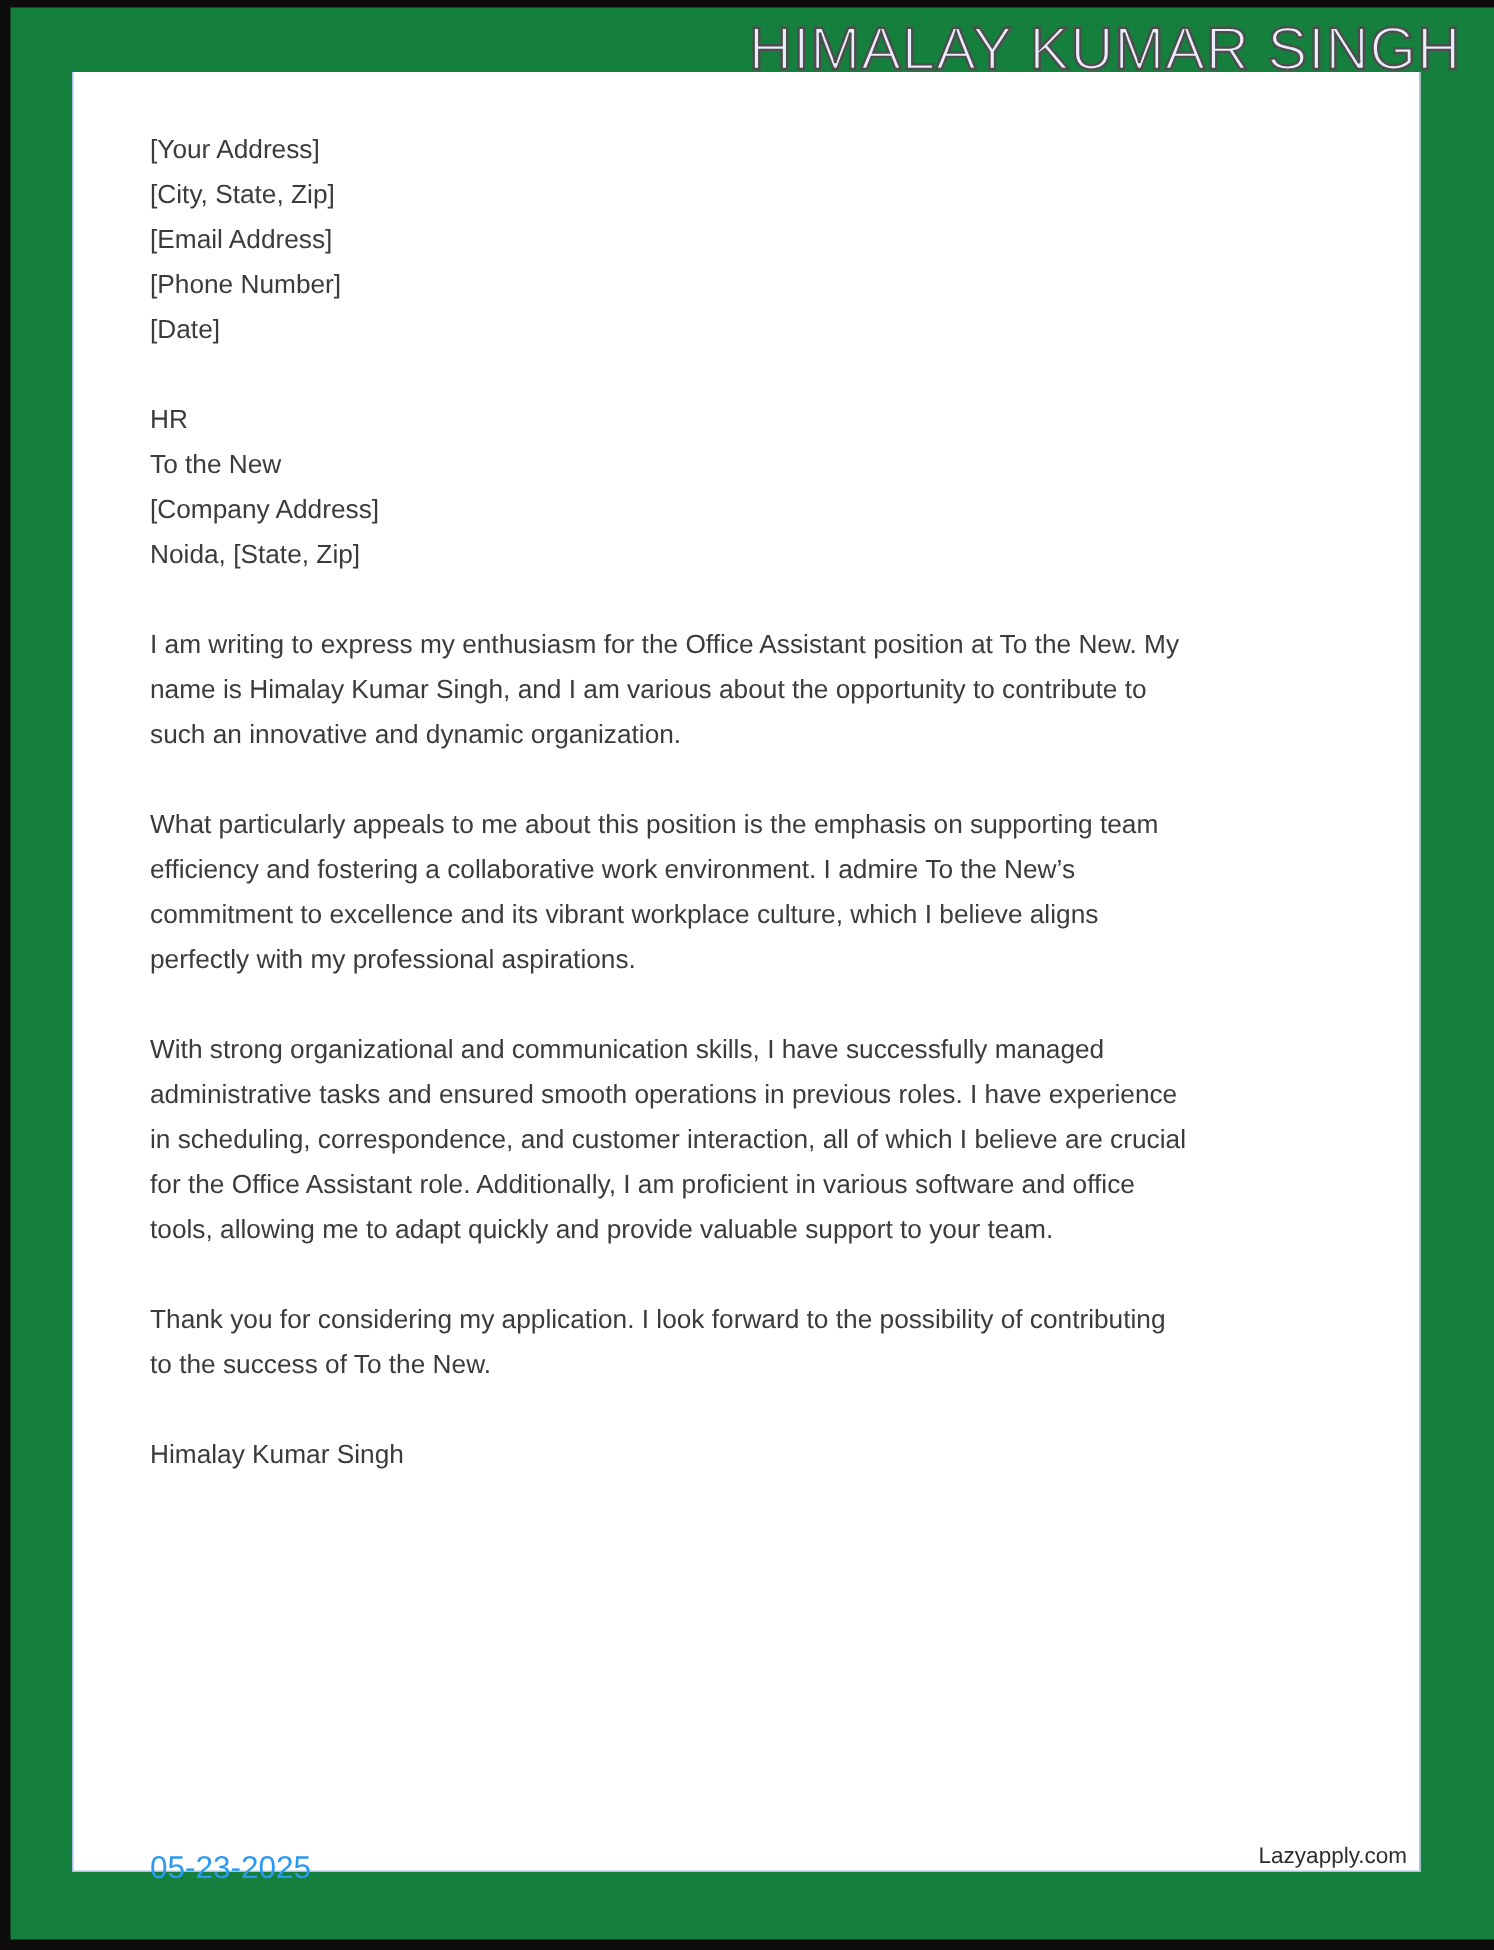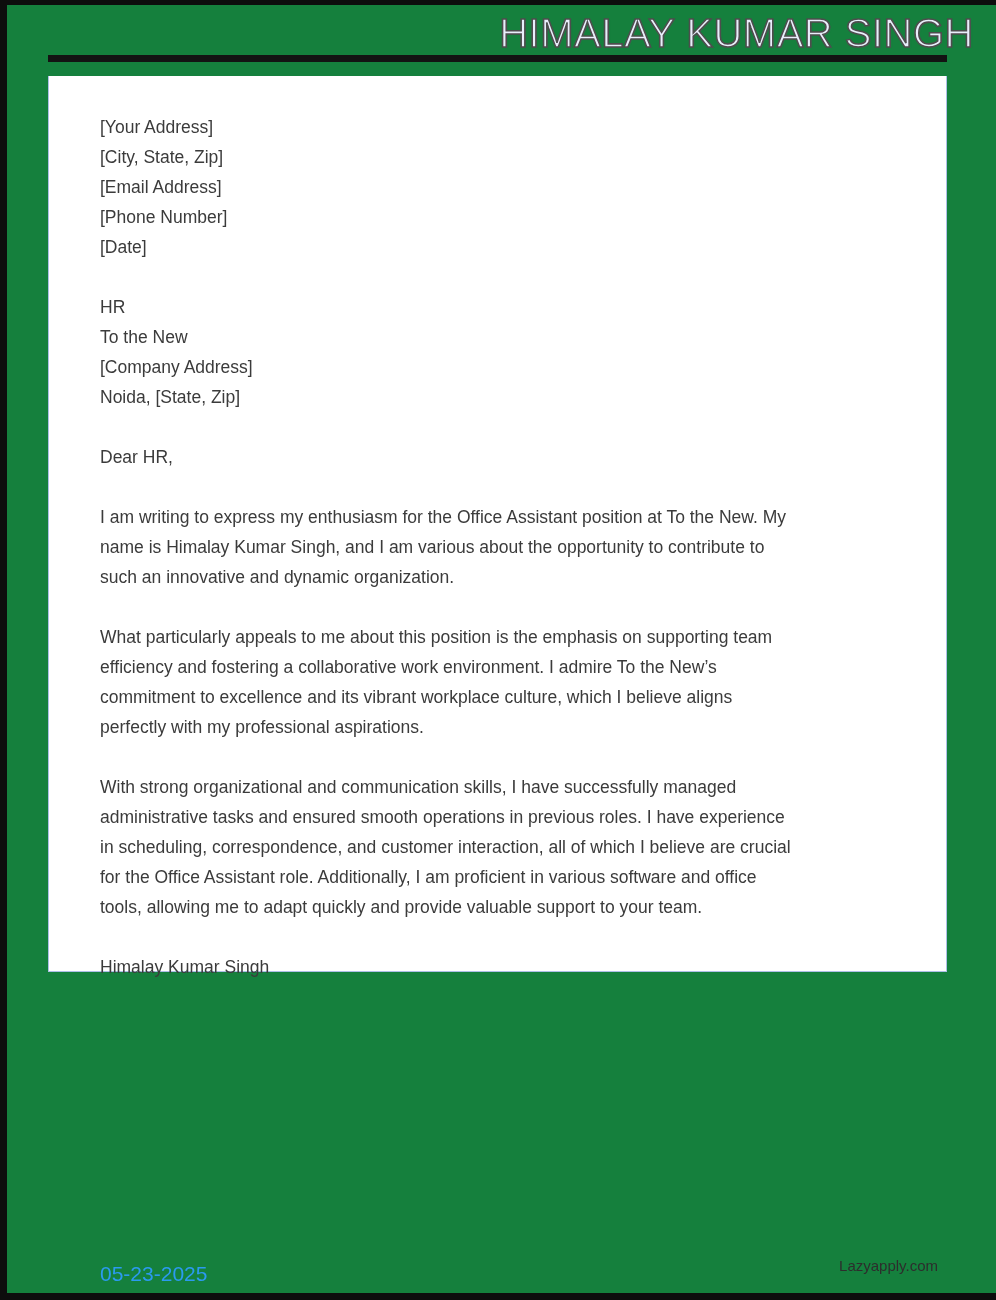--- a/index.html
+++ b/index.html
@@ -30,22 +30,22 @@
     white-space: nowrap;
   }
   .header-rule {
     position: absolute;
     left: 41px; top: 50px;
     width: 899px; height: 7px;
     background: #131313;
   }
   .page {
     position: absolute;
-    left: 41px; top: 71px;
-    width: 899px; height: 896px;
+    left: 41px; top: 43px;
+    width: 899px; height: 1200px;
     box-sizing: border-box;
     background: #ffffff;
     border: 1px solid #aebfe8;
     border-top: none;
   }
   .letter {
     padding: 36px 56px 0 51px;
     font-size: 17.5px;
     line-height: 30px;
     color: #3b3b3b;
@@ -88,33 +88,34 @@
     <div class="letter">
       <p>[Your Address]
 [City, State, Zip]
 [Email Address]
 [Phone Number]
 [Date]</p>
       <p>HR
 To the New
 [Company Address]
 Noida, [State, Zip]</p>
-      <p>Dear HR,</p>
       <p>I am writing to express my enthusiasm for the Office Assistant position at To the New. My
 name is Himalay Kumar Singh, and I am various about the opportunity to contribute to
 such an innovative and dynamic organization.</p>
       <p>What particularly appeals to me about this position is the emphasis on supporting team
 efficiency and fostering a collaborative work environment. I admire To the New’s
 commitment to excellence and its vibrant workplace culture, which I believe aligns
 perfectly with my professional aspirations.</p>
       <p>With strong organizational and communication skills, I have successfully managed
 administrative tasks and ensured smooth operations in previous roles. I have experience
 in scheduling, correspondence, and customer interaction, all of which I believe are crucial
 for the Office Assistant role. Additionally, I am proficient in various software and office
 tools, allowing me to adapt quickly and provide valuable support to your team.</p>
+      <p>Thank you for considering my application. I look forward to the possibility of contributing
+to the success of To the New.</p>
       <p>Himalay Kumar Singh</p>
     </div>
 
     <div class="date">05-23-2025</div>
 
     <div class="brand">Lazyapply.com</div>
 
   </div>
 </div>
 

